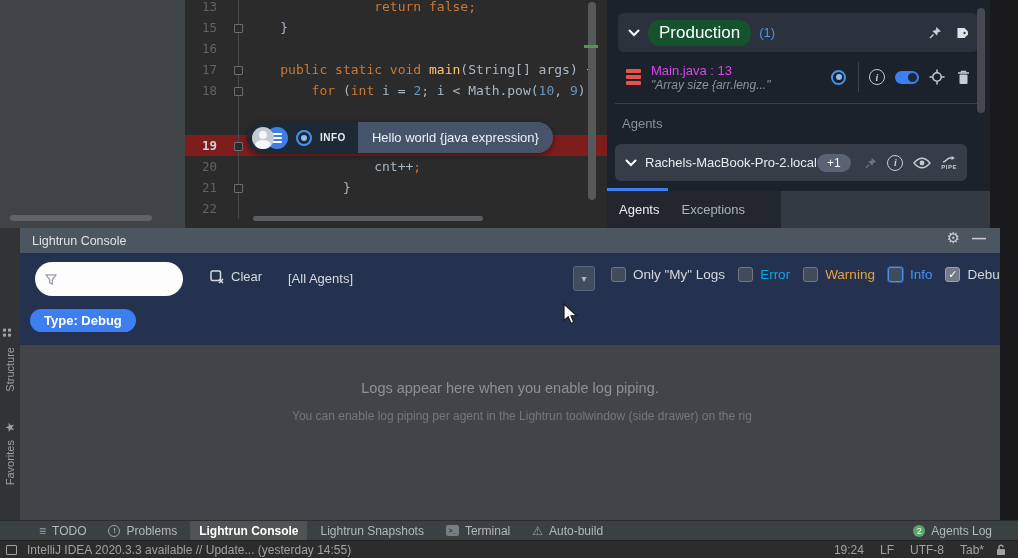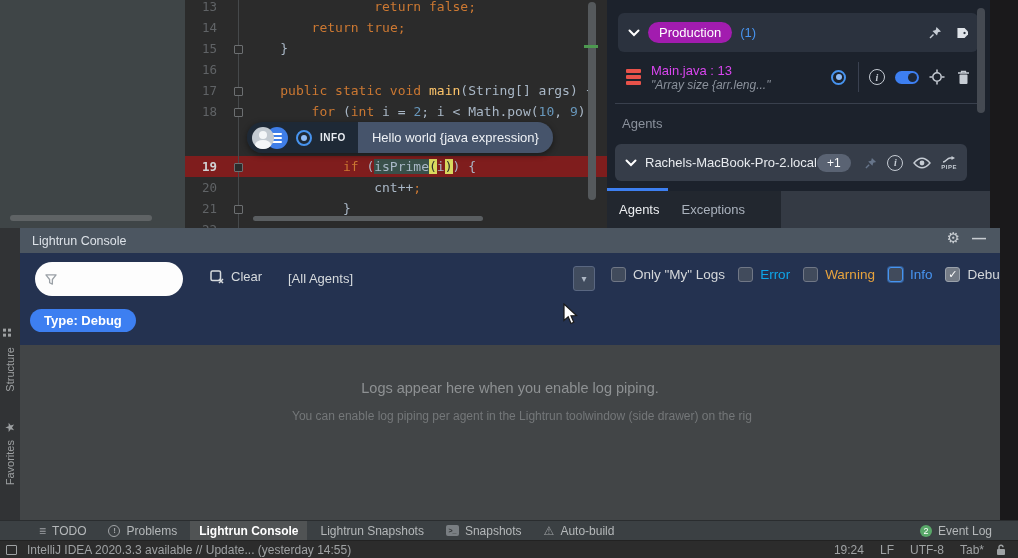--- a/index.html
+++ b/index.html
@@ -47,21 +47,21 @@
   .radio:before { content:""; width:6px; height:6px; border-radius:50%; background:#8fbcf7; }
   .tt-level { font-size:10px; font-weight:bold; letter-spacing:.5px; color:#e9edf2; margin:0 4px 0 8px; }
   .tt-right { display:flex; align-items:center; background:#46546b; border-radius:0 16px 16px 0; padding:0 14px;
               color:#eef1f5; font-size:13px; }
 
   
   #right-panel { position:absolute; left:607px; top:0; width:383px; height:228px; background:#1c222c; }
   .prod-row { position:absolute; left:11px; top:13px; width:360px; height:39px; background:#2b323e; border-radius:6px;
               display:flex; align-items:center; padding:0 10px; }
   .chev { flex:none; margin-right:8px; }
-  .prod-pill { background:#a21caf; color:#fff; font-size:13px; padding:3px 11px; border-radius:12px; }
+  .prod-pill { background:#14532d; color:#fff; font-size:17px; padding:3px 11px; border-radius:12px; }
   .prod-count { color:#4794f0; font-size:13px; margin-left:8px; }
   .flex-sp { flex:1; }
   .icon-g { display:inline-flex; align-items:center; justify-content:center; flex:none; }
   .snap-row { position:absolute; left:11px; top:55px; width:360px; height:44px; display:flex; align-items:center; padding:0 8px; }
   .log-lines-icon { display:flex; flex-direction:column; gap:2px; margin-right:10px; flex:none; }
   .log-lines-icon i { display:block; width:15px; height:4px; border-radius:1px; background:#e8524a; }
   .log-lines-icon i:nth-child(2) { width:15px; }
   .snap-text { flex:1; overflow:hidden; }
   .snap-file { color:#d946ef; font-size:13px; }
   .snap-prev { color:#8b929c; font-size:12px; font-style:italic; }
@@ -155,21 +155,20 @@
 
 <div id="app">
 
   <div id="left-top-panel">
     <div class="hscroll left"></div>
   </div>
 
   <div id="editor">
     <div id="code-lines">
         <div class="code-row"><span class="lnum">13</span><span class="gut"></span><span class="code" style="padding-left: 16ch;"><span class="tk-kw">return false;</span></span></div>
-        <div class="code-row"><span class="lnum">14</span><span class="gut"></span><span class="code" style="padding-left: 8ch;"><span class="tk-kw">return true;</span></span></div>
         <div class="code-row"><span class="lnum">15</span><span class="gut fold"></span><span class="code" style="padding-left: 4ch;"><span class="tk-pl">}</span></span></div>
         <div class="code-row"><span class="lnum">16</span><span class="gut"></span><span class="code" style="padding-left: 0ch;"></span></div>
         <div class="code-row"><span class="lnum">17</span><span class="gut fold"></span><span class="code" style="padding-left: 4ch;"><span class="tk-kw">public static void </span><span class="tk-fn">main</span><span class="tk-pl">(String[] args) {</span></span></div>
         <div class="code-row"><span class="lnum">18</span><span class="gut fold"></span><span class="code" style="padding-left: 8ch;"><span class="tk-kw">for </span><span class="tk-pl">(</span><span class="tk-kw">int</span><span class="tk-pl"> i = </span><span class="tk-num">2</span><span class="tk-pl">; i &lt; Math.pow(</span><span class="tk-num">10</span><span class="tk-pl">, </span><span class="tk-num">9</span><span class="tk-pl">)</span><span class="tk-kw">;</span></span></div>
         <div class="code-row inlay"><span class="lnum"></span><span class="gut"></span></div>
         <div class="code-row active"><span class="lnum">19</span><span class="gut fold"></span><span class="code" style="padding-left: 12ch;"><span class="tk-kw">if </span><span class="tk-pl">(</span><span class="tk-hl">isPrime</span><span class="tk-brk">(</span><span class="tk-pl">i</span><span class="tk-brk">)</span><span class="tk-pl">) {</span></span></div>
         <div class="code-row"><span class="lnum">20</span><span class="gut"></span><span class="code" style="padding-left: 16ch;"><span class="tk-pl">cnt++</span><span class="tk-kw">;</span></span></div>
         <div class="code-row"><span class="lnum">21</span><span class="gut fold"></span><span class="code" style="padding-left: 12ch;"><span class="tk-pl">}</span></span></div>
         <div class="code-row"><span class="lnum">22</span><span class="gut"></span><span class="code" style="padding-left: 0ch;"></span></div>
       </div>
@@ -350,30 +349,30 @@
           <span>Problems</span>
         </div>
         <div class="btab active">
           <span>Lightrun Console</span>
         </div>
         <div class="btab">
           <span>Lightrun Snapshots</span>
         </div>
         <div class="btab">
           <span class="ic terminal-icon">&gt;_</span>
-          <span>Snapshots</span>
+          <span>Terminal</span>
         </div>
         <div class="btab">
           <span class="ic warning-icon">⚠</span>
           <span>Auto-build</span>
         </div>
       </div>
     <div class="event-log">
       <span class="ev-badge">2</span>
-      <span>Event Log</span>
+      <span>Agents Log</span>
     </div>
   </div>
 
   <div id="status-bar">
     <span class="win-ic"></span>
     <span>IntelliJ IDEA 2020.3.3 available // Update... (yesterday 14:55)</span>
     <div id="status-items">
         <span class="sitem">19:24</span>
         <span class="sitem">LF</span>
         <span class="sitem">UTF-8</span>

